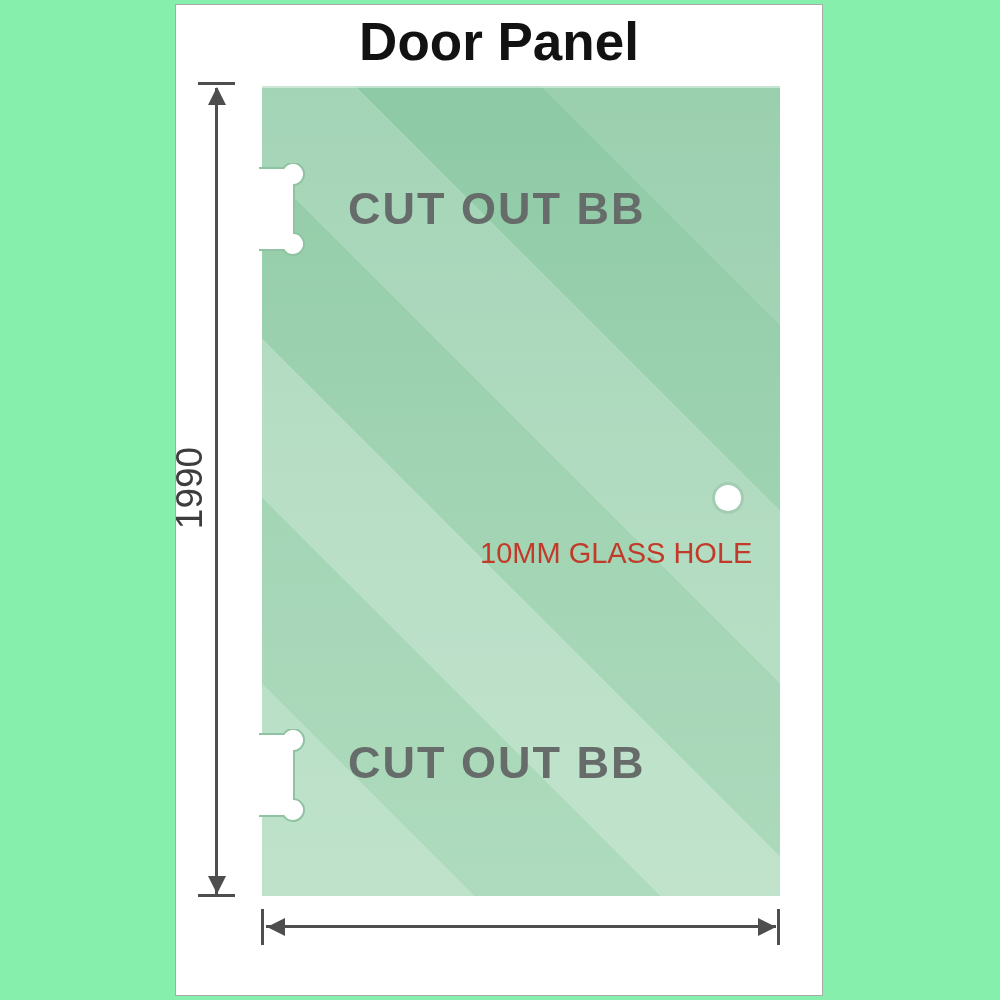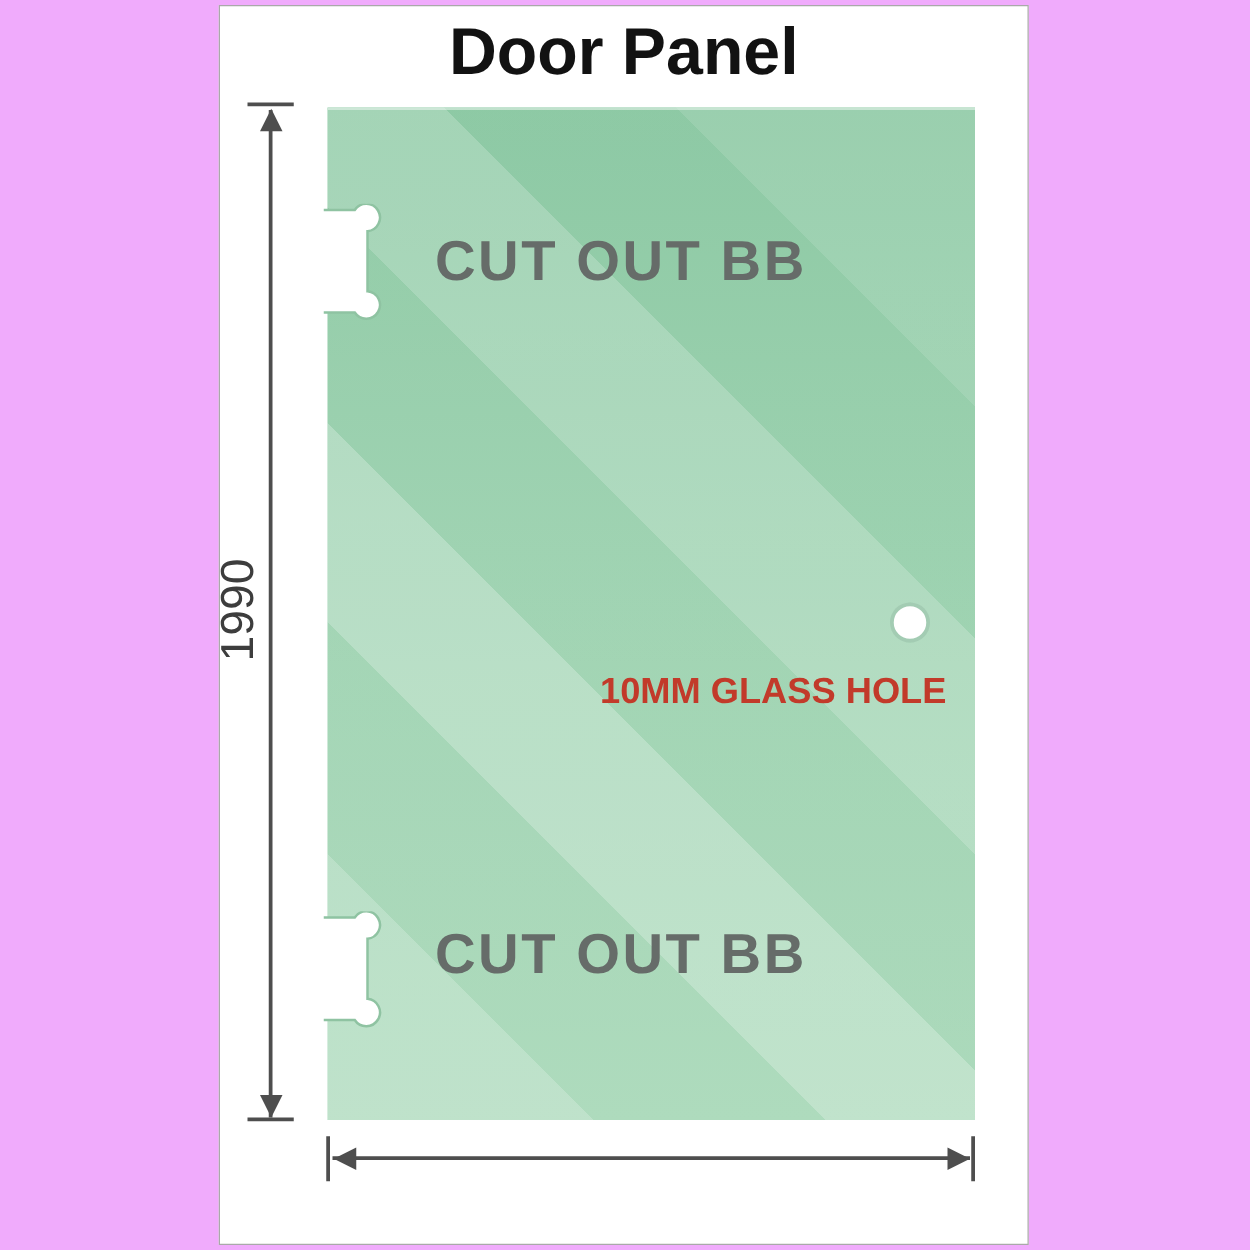--- a/index.html
+++ b/index.html
@@ -1,20 +1,20 @@
 <!DOCTYPE html>
 <html><head>
 <meta charset="utf-8">
 <style>
   html, body { margin: 0; padding: 0; background: #ffffff; }
   .canvas {
     position: relative;
     width: 1000px;
     height: 1000px;
-    background: #f0abfc;
+    background: #86efac;
     font-family: "Liberation Sans", sans-serif;
     overflow: hidden;
   }
   .frame {
     position: absolute;
     left: 175px; top: 4px;
     width: 646px; height: 990px;
     border: 1px solid #a9a9a9;
     background: #ffffff;
   }
@@ -73,21 +73,21 @@
     background: #ffffff;
     border: 3px solid rgba(132, 187, 154, 0.75);
     border-radius: 50%;
   }
   .glass-hole-label {
     position: absolute;
     left: 480px; top: 536px;
     width: 270px; height: 34px;
     font-size: 29px;
     line-height: 34px;
-    font-weight: 700;
+    font-weight: 400;
     color: #c23a2a;
     white-space: nowrap;
   }
   
   .dim-line-v {
     position: absolute;
     left: 215px; top: 88px;
     width: 3px; height: 806px;
     background: #4e4e4e;
   }

